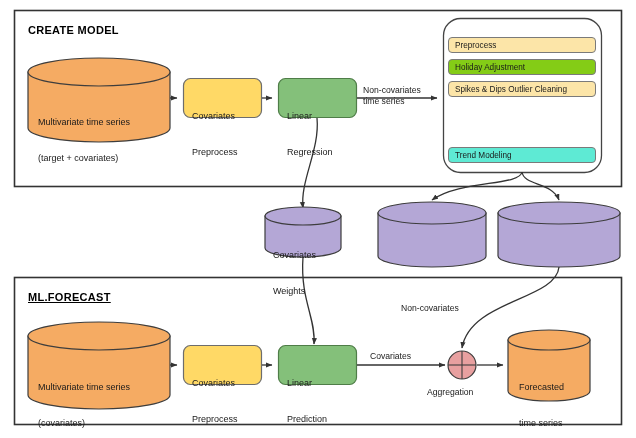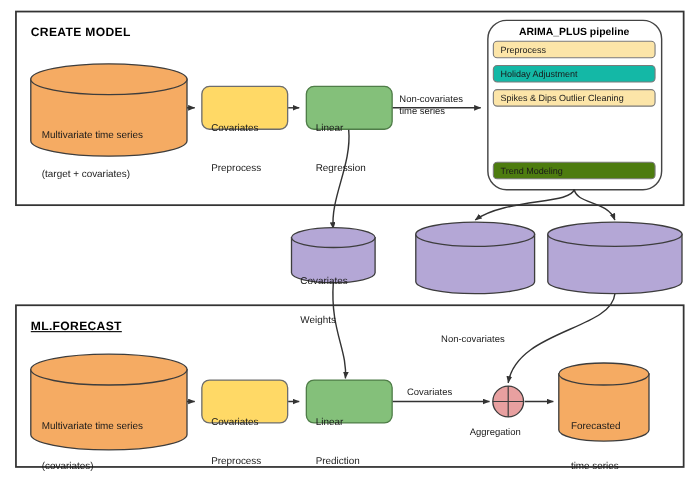--- a/index.html
+++ b/index.html
@@ -92,32 +92,31 @@
 
     <g>
       <path d="M508,340 L508,391 A41,10 0 0 0 590,391 L590,340 Z" fill="#F5AB63" stroke="#3d3d3d" stroke-width="1.2"></path>
       <ellipse cx="549" cy="340" rx="41" ry="10" fill="#F5AB63" stroke="#3d3d3d" stroke-width="1.2"></ellipse>
     </g>
   </svg>
 
   <div class="group-title" style="left:28px;top:24px;">CREATE MODEL</div>
   <div class="group-title" style="left:28px;top:291px;text-decoration:underline;">ML.FORECAST</div>
 
-  <div class="pipe-title" style="left:443px;top:24px;width:158px;">ARIMA_PLUS pipeline</div>
 
   <div class="pipe-row" style="left:448px;top:37px;width:148px;height:16px;background:#FCE5A8;">
     <span>Preprocess</span>
   </div>
-  <div class="pipe-row" style="left:448px;top:59px;width:148px;height:16px;background:#14b8a6;">
+  <div class="pipe-row" style="left:448px;top:59px;width:148px;height:16px;background:#84cc16;">
     <span>Holiday Adjustment</span>
   </div>
   <div class="pipe-row" style="left:448px;top:81px;width:148px;height:16px;background:#FCE5A8;">
     <span>Spikes &amp; Dips Outlier Cleaning</span>
   </div>
-  <div class="pipe-row" style="left:448px;top:147px;width:148px;height:16px;background:#4d7c0f;">
+  <div class="pipe-row" style="left:448px;top:147px;width:148px;height:16px;background:#5eead4;">
     <span>Trend Modeling</span>
   </div>
 
   <div class="cyl-txt" style="left:38px;top:92px;">
     <div>Multivariate time series</div>
     <div>(target + covariates)</div>
   </div>
 
   <div class="cyl-txt" style="left:192px;top:86px;">
     <div>Covariates</div>

